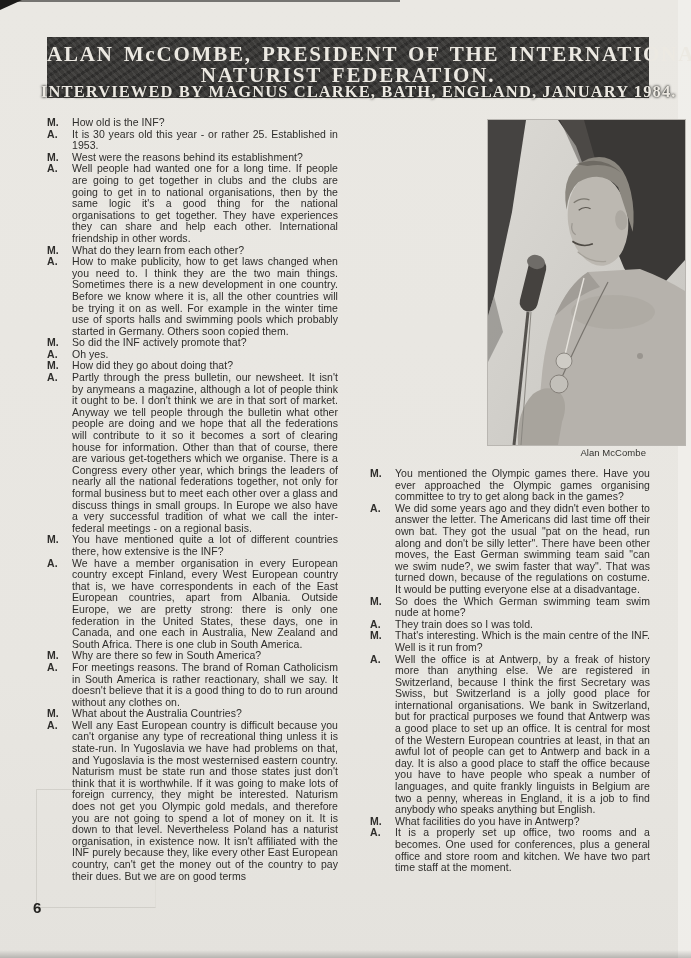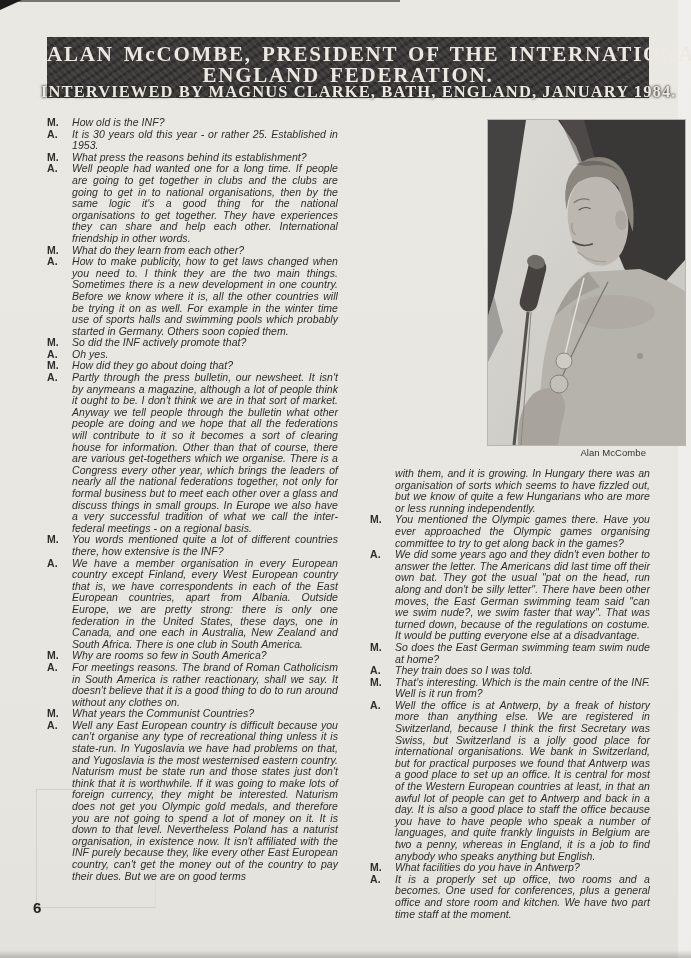--- a/index.html
+++ b/index.html
@@ -18,58 +18,58 @@
   .banner-line1{font-size:21px;line-height:21px;padding-top:7px;letter-spacing:1.8px;word-spacing:3px;white-space:nowrap;}
   .banner-line2{font-size:21px;line-height:20px;letter-spacing:1.8px;word-spacing:3px;white-space:nowrap;}
   .banner-line3{position:absolute;left:-6px;right:-6px;bottom:-2px;font-size:16.5px;line-height:17px;letter-spacing:1.1px;white-space:nowrap;text-shadow:0 0 3px rgba(40,40,38,.9),0 0 2px rgba(40,40,38,.9);}
 
   
   .col{position:absolute;color:#2e2d2b;font-size:10.5px;line-height:11.6px;letter-spacing:.05px;}
   .col-left{left:47px;top:117px;width:291px;}
   .col-right{left:370px;top:116px;width:280px;}
   .qa{position:relative;padding-left:25px;}
   .speaker{position:absolute;left:0;top:0;font-weight:bold;}
-  .qtext{text-align:justify;font-style:italic;}
+  .qtext{text-align:justify;}
 
   
   .photo-wrap{margin:0 0 0 auto;width:158px;padding:4px;}
   .photo-wrap svg{display:block;outline:1px solid #b9b6b1;}
   .caption{font-size:9.5px;line-height:12px;text-align:right;color:#33322f;margin:2px 0 4px 0;}
   .qa-list{margin-top:1px;}
 
   .page-number{position:absolute;left:33px;top:899px;font-size:15px;font-weight:bold;color:#232220;}
   .margin-box{position:absolute;left:36px;top:789px;width:118px;height:117px;border:1px solid rgba(110,108,100,.16);border-right-color:rgba(110,108,100,.05);}
 </style>
 </head>
 <body>
 
 <div class="page">
   <div class="scan-top-strip"></div>
   <div class="scan-corner"></div>
   <div class="margin-box"></div>
 
   <header class="banner">
     <div class="banner-line1">ALAN McCOMBE, PRESIDENT OF THE INTERNATIONAL</div>
-    <div class="banner-line2">ENGLAND FEDERATION.</div>
+    <div class="banner-line2">NATURIST FEDERATION.</div>
     <div class="banner-line3">INTERVIEWED BY MAGNUS CLARKE, BATH, ENGLAND, JANUARY 1984.</div>
   </header>
 
   <main>
     <section class="col col-left">
         <div class="qa">
           <span class="speaker">M.</span>
           <div class="qtext">How old is the INF?</div>
         </div>
         <div class="qa">
           <span class="speaker">A.</span>
           <div class="qtext">It is 30 years old this year - or rather 25. Established in 1953.</div>
         </div>
         <div class="qa">
           <span class="speaker">M.</span>
-          <div class="qtext">What press the reasons behind its establishment?</div>
+          <div class="qtext">West were the reasons behind its establishment?</div>
         </div>
         <div class="qa">
           <span class="speaker">A.</span>
           <div class="qtext">Well people had wanted one for a long time. If people are going to get together in clubs and the clubs are going to get in to national organisations, then by the same logic it's a good thing for the national organisations to get together. They have experiences they can share and help each other. International friendship in other words.</div>
         </div>
         <div class="qa">
           <span class="speaker">M.</span>
           <div class="qtext">What do they learn from each other?</div>
         </div>
         <div class="qa">
@@ -87,37 +87,37 @@
         <div class="qa">
           <span class="speaker">M.</span>
           <div class="qtext">How did they go about doing that?</div>
         </div>
         <div class="qa">
           <span class="speaker">A.</span>
           <div class="qtext">Partly through the press bulletin, our newsheet. It isn't by anymeans a magazine, although a lot of people think it ought to be. I don't think we are in that sort of market. Anyway we tell people through the bulletin what other people are doing and we hope that all the federations will contribute to it so it becomes a sort of clearing house for information. Other than that of course, there are various get-togethers which we organise. There is a Congress every other year, which brings the leaders of nearly all the national federations together, not only for formal business but to meet each other over a glass and discuss things in small groups. In Europe we also have a very successful tradition of what we call the inter-federal meetings - on a regional basis.</div>
         </div>
         <div class="qa">
           <span class="speaker">M.</span>
-          <div class="qtext">You words mentioned quite a lot of different countries there, how extensive is the INF?</div>
+          <div class="qtext">You have mentioned quite a lot of different countries there, how extensive is the INF?</div>
         </div>
         <div class="qa">
           <span class="speaker">A.</span>
           <div class="qtext">We have a member organisation in every European country except Finland, every West European country that is, we have correspondents in each of the East European countries, apart from Albania. Outside Europe, we are pretty strong: there is only one federation in the United States, these days, one in Canada, and one each in Australia, New Zealand and South Africa. There is one club in South America.</div>
         </div>
         <div class="qa">
           <span class="speaker">M.</span>
-          <div class="qtext">Why are rooms so few in South America?</div>
+          <div class="qtext">Why are there so few in South America?</div>
         </div>
         <div class="qa">
           <span class="speaker">A.</span>
           <div class="qtext">For meetings reasons. The brand of Roman Catholicism in South America is rather reactionary, shall we say. It doesn't believe that it is a good thing to do to run around without any clothes on.</div>
         </div>
         <div class="qa">
           <span class="speaker">M.</span>
-          <div class="qtext">What years the Communist Countries?</div>
+          <div class="qtext">What about the Australia Countries?</div>
         </div>
         <div class="qa">
           <span class="speaker">A.</span>
           <div class="qtext">Well any East European country is difficult because you can't organise any type of recreational thing unless it is state-run. In Yugoslavia we have had problems on that, and Yugoslavia is the most westernised eastern country. Naturism must be state run and those states just don't think that it is worthwhile. If it was going to make lots of foreign currency, they might be interested. Naturism does not get you Olympic gold medals, and therefore you are not going to spend a lot of money on it. It is down to that level. Nevertheless Poland has a naturist organisation, in existence now. It isn't affiliated with the INF purely because they, like every other East European country, can't get the money out of the country to pay their dues. But we are on good terms</div>
         </div>
       </section>
 
     <section class="col col-right">
       <figure class="photo-wrap" style="margin:0 0 0 auto;">
         <svg width="197" height="325" viewBox="0 0 197 325" xmlns="http://www.w3.org/2000/svg" role="img">
@@ -162,34 +162,30 @@
             <rect x="36" y="138" width="18" height="54" rx="9" transform="rotate(14 45 165)" fill="#45423f"></rect>
             <ellipse cx="48" cy="142" rx="9" ry="7" transform="rotate(14 48 142)" fill="#6f6c68"></ellipse>
             <line x1="40" y1="192" x2="26" y2="325" stroke="#55524e" stroke-width="3"></line>
             <line x1="43" y1="192" x2="33" y2="325" stroke="#8a8781" stroke-width="1"></line>
           </g>
         </svg>
         <figcaption class="caption">Alan McCombe</figcaption>
       </figure>
       <div class="qa-list">
           <div class="qa">
-            <span class="speaker"></span>
-            <div class="qtext">with them, and it is growing. In Hungary there was an organisation of sorts which seems to have fizzled out, but we know of quite a few Hungarians who are more or less running independently.</div>
-          </div>
-          <div class="qa">
             <span class="speaker">M.</span>
             <div class="qtext">You mentioned the Olympic games there. Have you ever approached the Olympic games organising committee to try to get along back in the games?</div>
           </div>
           <div class="qa">
             <span class="speaker">A.</span>
             <div class="qtext">We did some years ago and they didn't even bother to answer the letter. The Americans did last time off their own bat. They got the usual "pat on the head, run along and don't be silly letter". There have been other moves, the East German swimming team said "can we swim nude?, we swim faster that way". That was turned down, because of the regulations on costume. It would be putting everyone else at a disadvantage.</div>
           </div>
           <div class="qa">
             <span class="speaker">M.</span>
-            <div class="qtext">So does the East German swimming team swim nude at home?</div>
+            <div class="qtext">So does the Which German swimming team swim nude at home?</div>
           </div>
           <div class="qa">
             <span class="speaker">A.</span>
             <div class="qtext">They train does so I was told.</div>
           </div>
           <div class="qa">
             <span class="speaker">M.</span>
             <div class="qtext">That's interesting. Which is the main centre of the INF. Well is it run from?</div>
           </div>
           <div class="qa">

